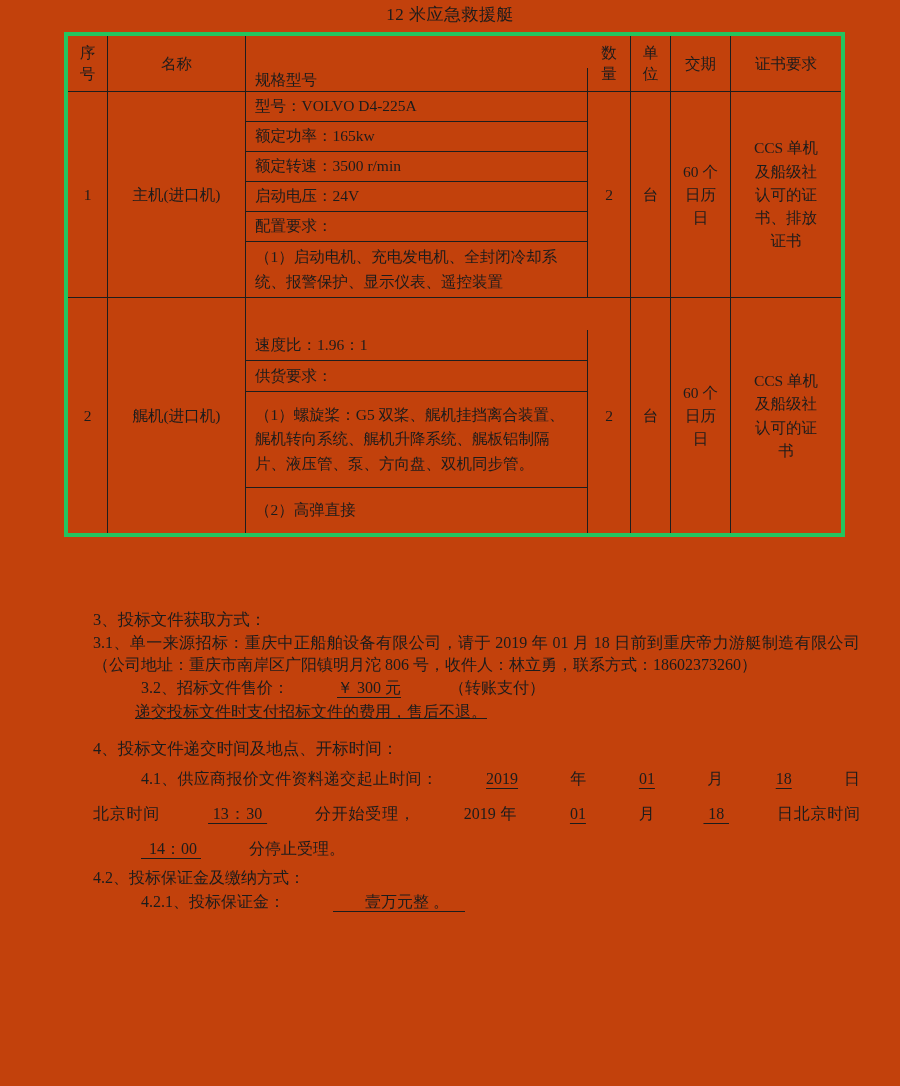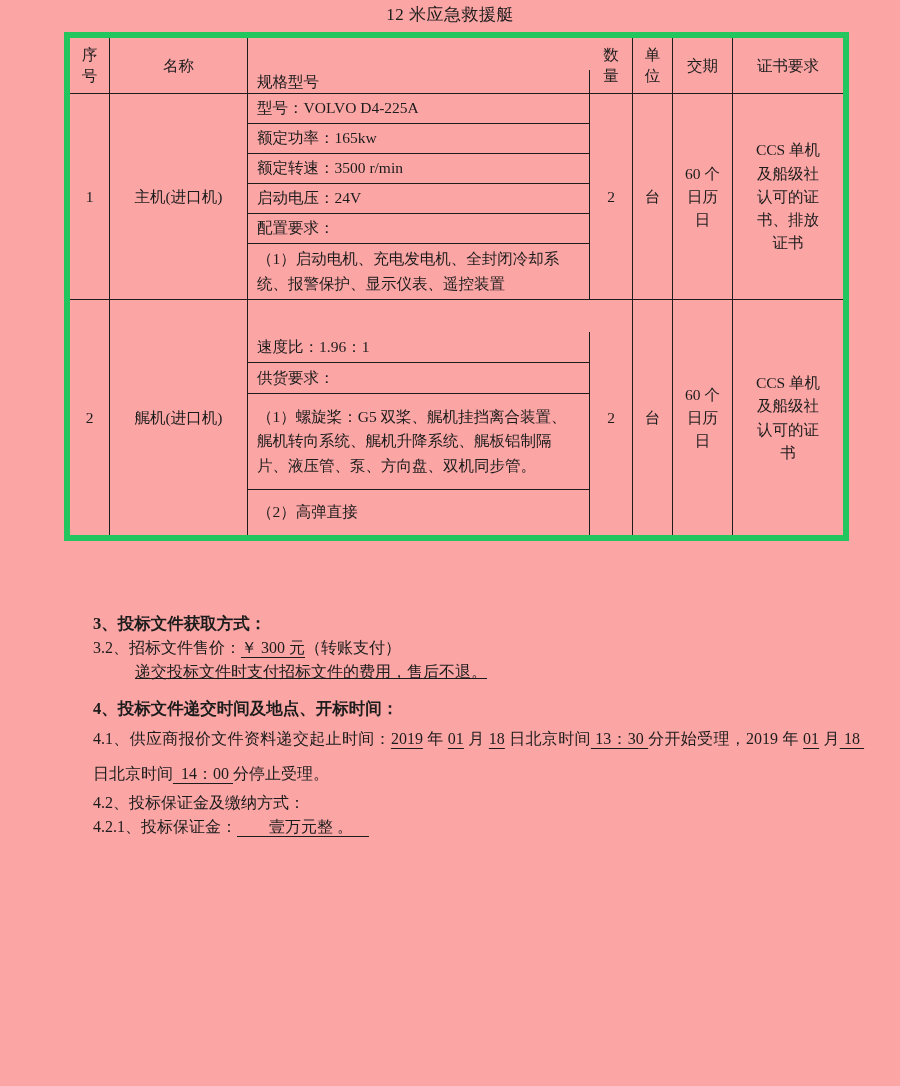--- a/index.html
+++ b/index.html
@@ -1,59 +1,59 @@
 <!DOCTYPE html>
 <html><head>
 <meta charset="utf-8">
 <style>
   html,body{margin:0;padding:0;background:#ffffff;}
   .page{
-    position:relative;width:900px;height:1086px;background:#fca5a5;overflow:hidden;
+    position:relative;width:900px;height:1086px;background:#c2410c;overflow:hidden;
     font-family:"Liberation Serif","DejaVu Serif",serif;color:#1c1c1c;
   }
   .doc-title{
     padding-top:3px;text-align:center;font-size:17px;line-height:24px;
     letter-spacing:0.5px;
   }
   
   .spec-table{
     margin:5px 0 0 64px;width:773px;
     display:grid;
     grid-template-columns:40px 138px 342px 43px 40px 60px 110px;
     grid-template-rows:56px 30px 30px 30px 30px 30px 56px 32px 31px 31px 96px 45px;
-    border:6px solid #22c55e;
+    border:4px solid #22c55e;
     box-sizing:content-box;
     font-size:15.5px;
   }
   .c{
     display:flex;align-items:center;justify-content:center;text-align:center;
     border-right:1px solid #1d1d1d;border-bottom:1px solid #1d1d1d;
     box-sizing:border-box;line-height:1.5;overflow:hidden;
   }
   .c.nr{border-right:none;}
   .c.nb{border-bottom:none;}
   .c.left{justify-content:flex-start;text-align:center;padding-left:9px;padding-right:6px;margin-top:32px;}
   .c.narrow{word-break:break-all;padding:0 11px;line-height:1.35;}
   .spec{justify-content:flex-start;text-align:left;padding:2px 20px 2px 9px;line-height:1.55;}
   .inner-narrow{display:inline-block;max-width:46px;word-break:break-all;}
   .inner-cert{display:inline-block;max-width:70px;}
   
   .doc-body{padding:0 40px 0 93px;font-size:16px;text-align:justify;}
   .doc-body p{margin:0;}
-  .h{font-weight:bold;font-size:16.5px;line-height:24px;}
+  .h{font-weight:normal;font-size:16.5px;line-height:24px;}
   .h.s3{margin-top:71px;}
   .p31{margin-top:6px;line-height:22px;}
   .p32{margin-top:9px;line-height:24px;}
   .pnote{margin-top:9px;line-height:24px;text-indent:42px;text-decoration:underline;}
   .h.s4{margin-top:13px;}
   .p41{margin-top:11px;line-height:35px;}
   .p42{margin-top:7px;line-height:24px;}
   .p421{margin-top:8px;line-height:24px;}
   .p422{margin-top:7px;line-height:35px;}
-  .seg{white-space:pre-wrap;}
+  .seg{white-space:pre-wrap;margin-left:48px;}
   .u{text-decoration:underline;text-underline-offset:4px;}
 </style>
 </head>
 <body>
 
 <div class="page">
 
   <div class="doc-title">12 米应急救援艇</div>
 
   <div class="spec-table">
@@ -96,20 +96,21 @@
       </div>
     <div class="c nr nb" style="grid-area:8/7/13/8">
         <span class="inner-cert">CCS 单机及船级社认可的证书</span>
       </div>
   </div>
 
   <div class="doc-body">
 
     <p class="h s3">3、投标文件获取方式：</p>
 
+    <p class="p31">3.1、单一来源招标：重庆中正船舶设备有限公司，请于 2019 年 01 月 18 日前到重庆帝力游艇制造有限公司（公司地址：重庆市南岸区广阳镇明月沱 806 号，收件人：林立勇，联系方式：18602373260）</p>
 
     <p class="p32"><span class="seg">3.2、招标文件售价：</span><span class="seg u">￥ 300 元</span><span class="seg">（转账支付）</span></p>
 
     <p class="pnote">递交投标文件时支付招标文件的费用，售后不退。</p>
 
     <p class="h s4">4、投标文件递交时间及地点、开标时间：</p>
 
     <p class="p41"><span class="seg">4.1、供应商报价文件资料递交起止时间：</span><span class="seg u">2019</span><span class="seg"> 年 </span><span class="seg u">01</span><span class="seg"> 月 </span><span class="seg u">18</span><span class="seg"> 日北京时间</span><span class="seg u"> 13：30 </span><span class="seg">分开始受理，</span><span class="seg">2019 年 </span><span class="seg u">01</span><span class="seg"> 月</span><span class="seg u"> 18 </span><span class="seg">日北京时间</span><span class="seg u">  14：00 </span><span class="seg">分停止受理。</span></p>
 
     <p class="p42">4.2、投标保证金及缴纳方式：</p>

